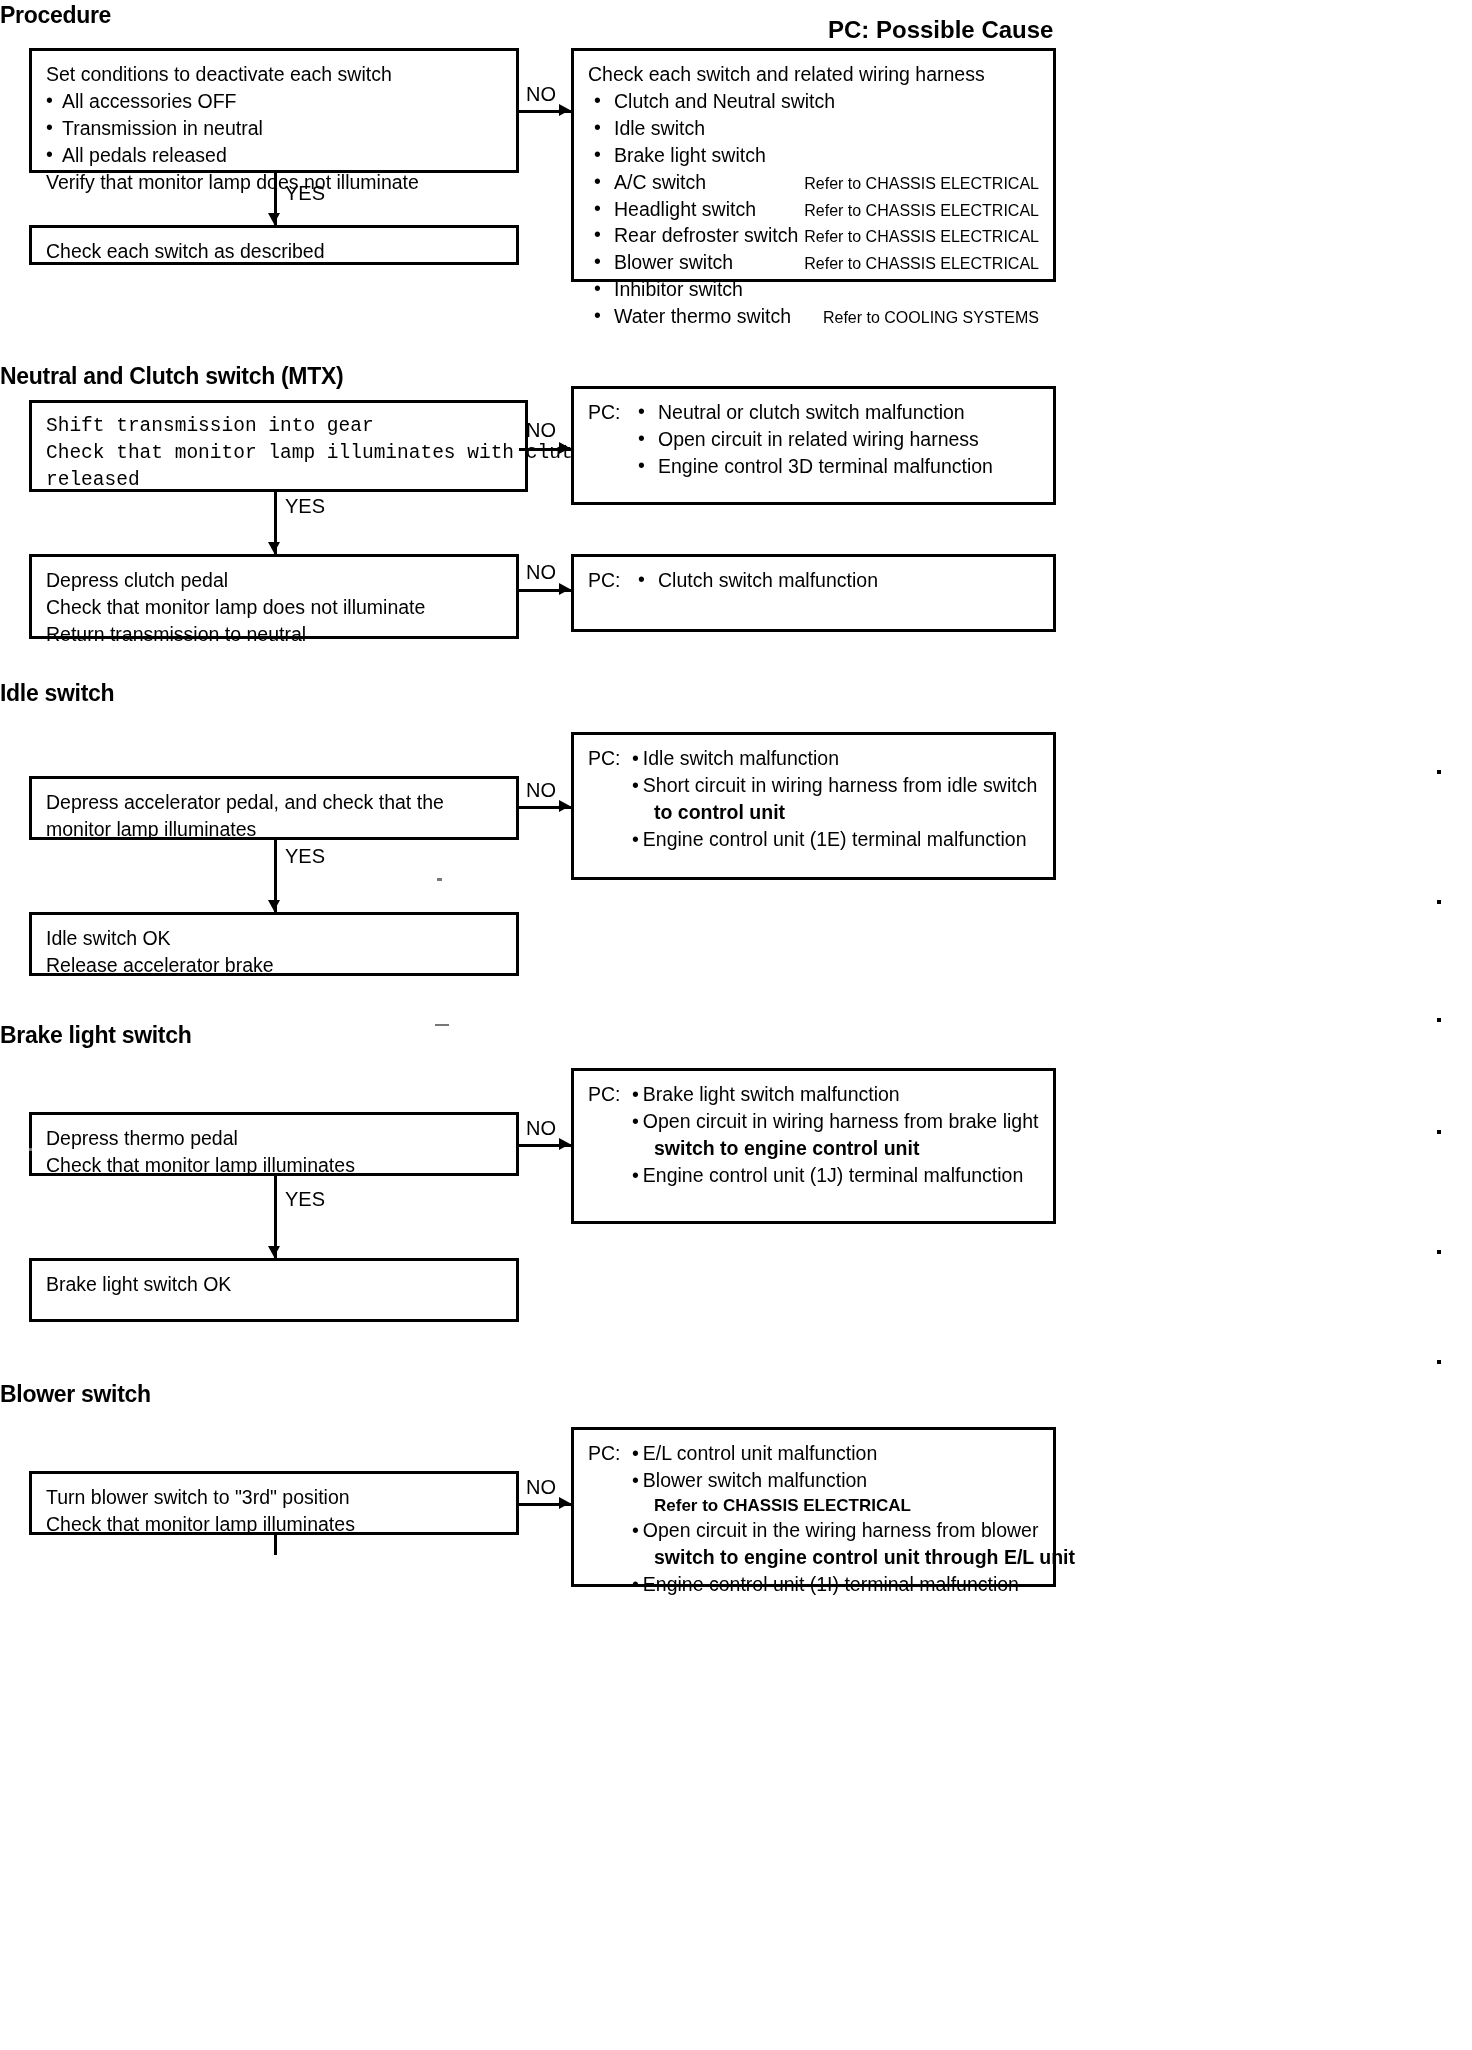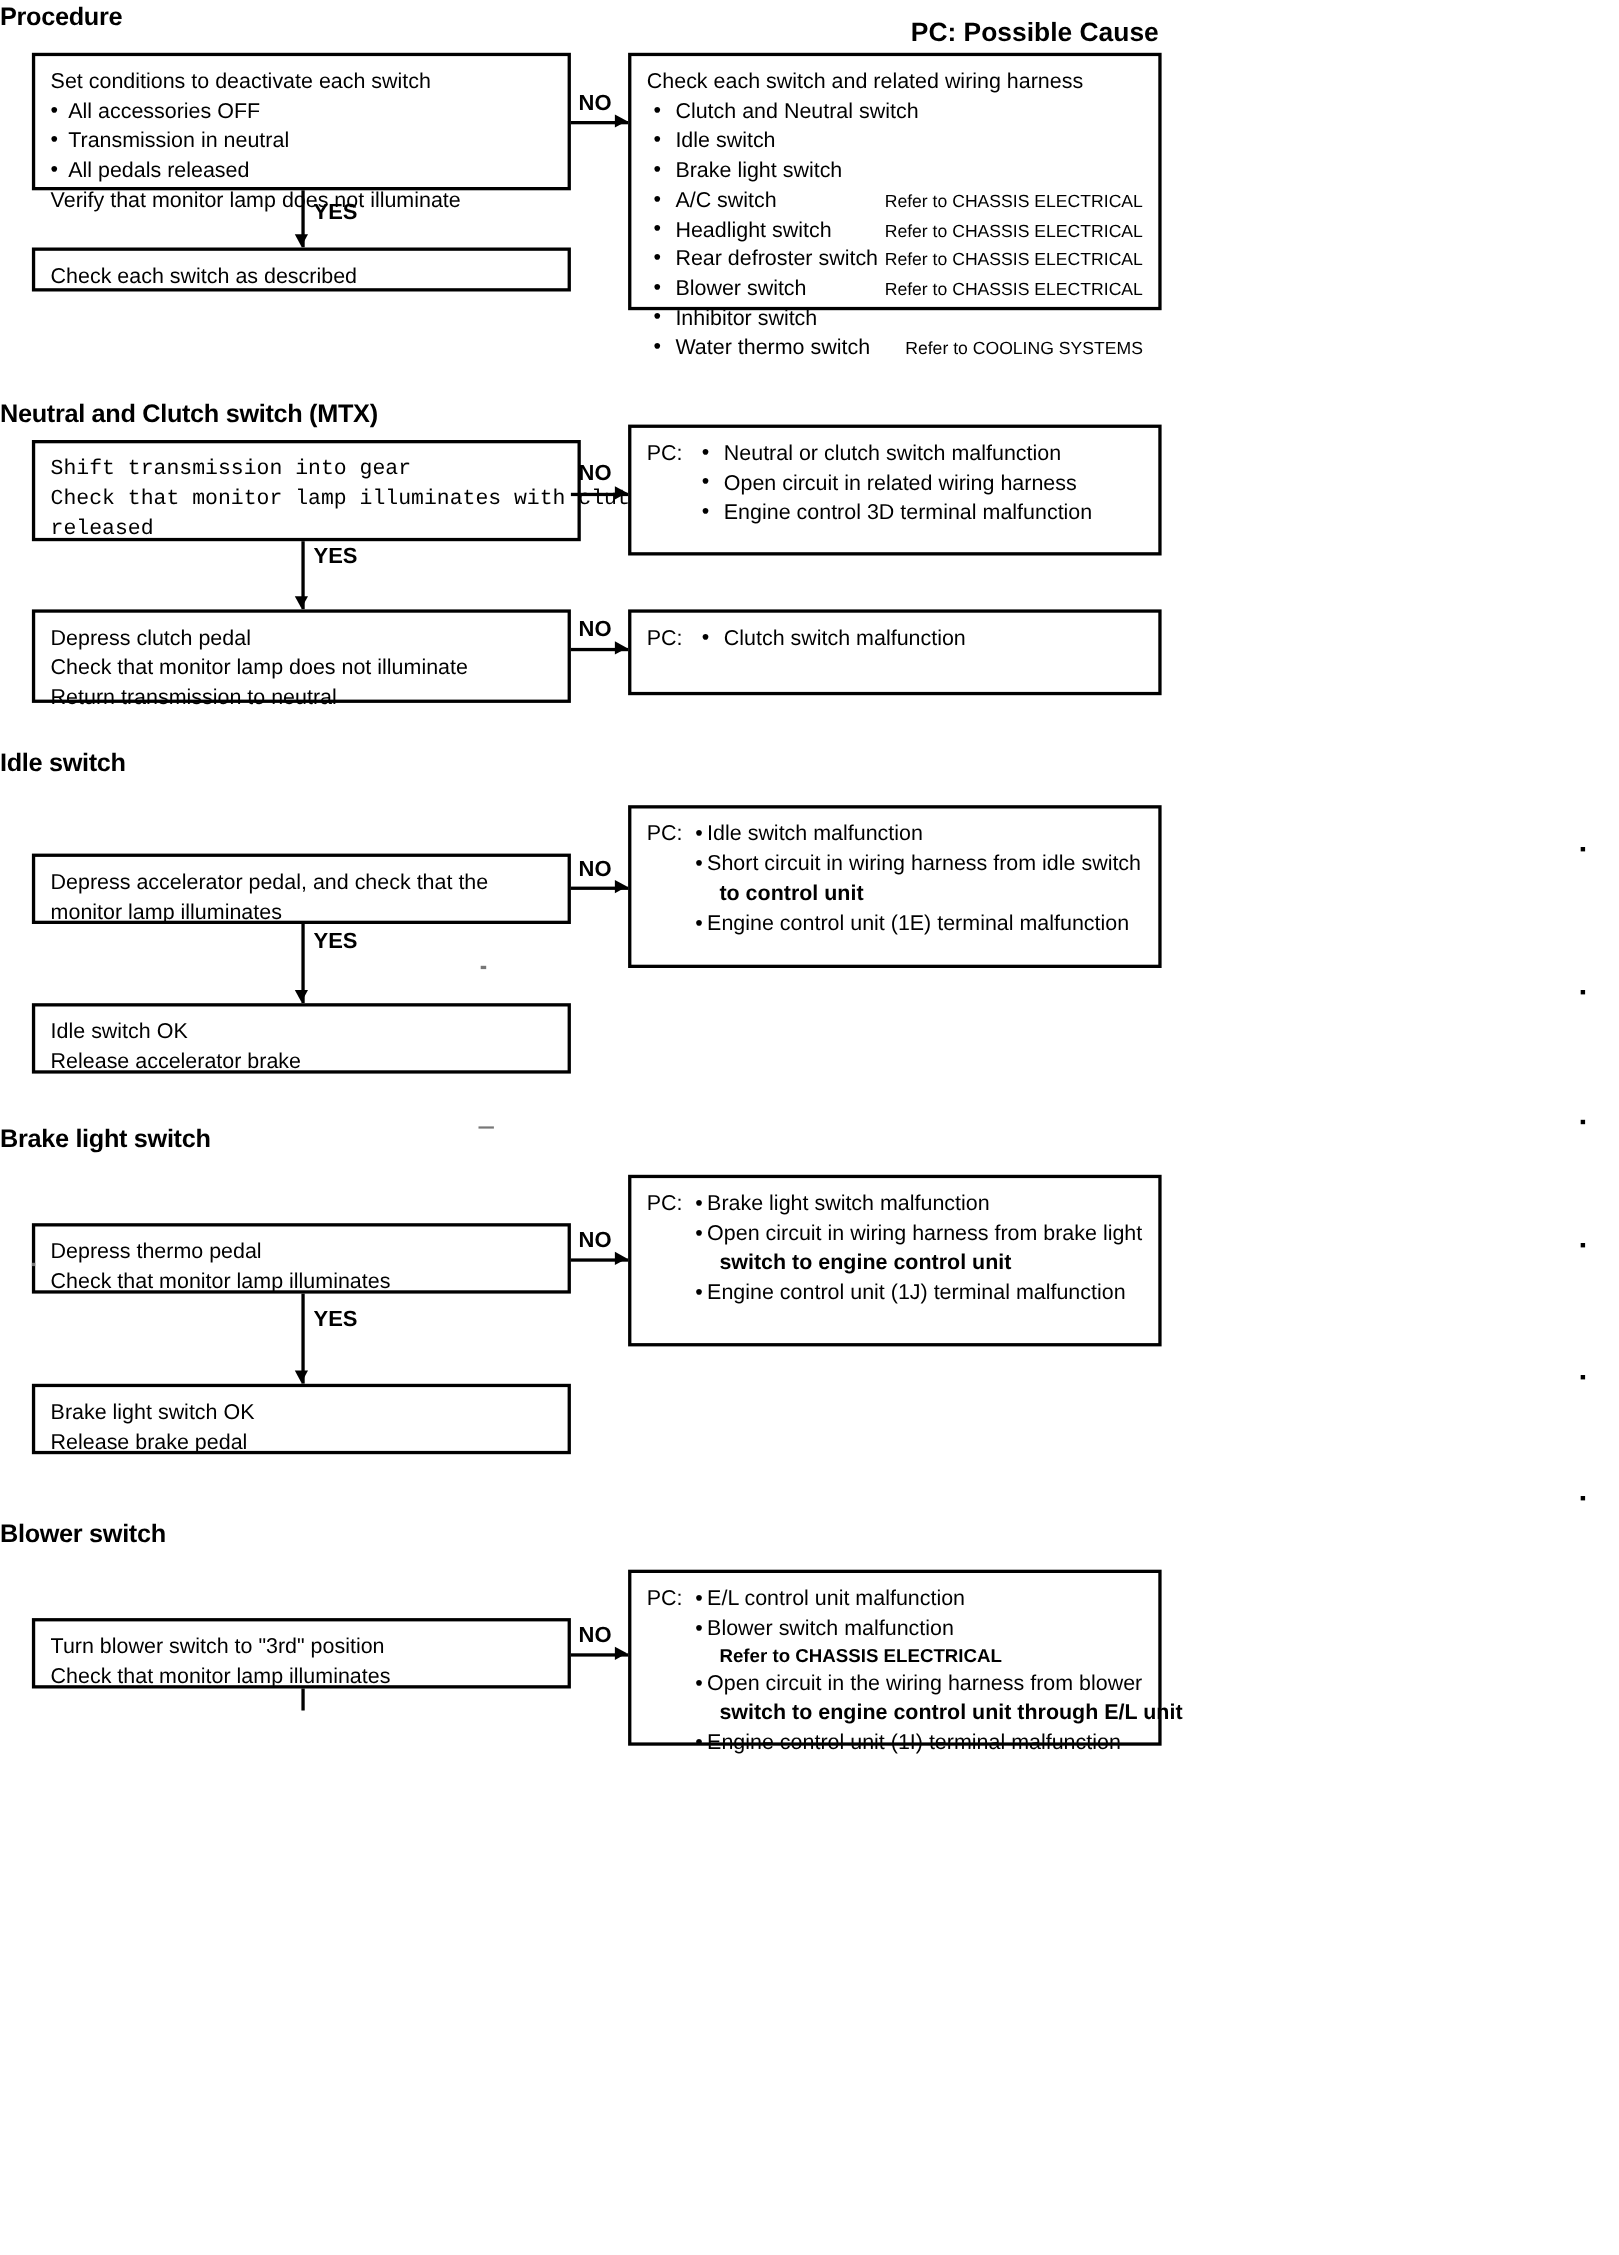--- a/index.html
+++ b/index.html
@@ -83,21 +83,21 @@
   }
   .arrow-right {
     position: absolute;
     width: 0; height: 0;
     border-top: 6px solid transparent;
     border-bottom: 6px solid transparent;
     border-left: 11px solid #000;
   }
   .flowlabel {
     position: absolute;
-    font-weight: bold;
+    font-weight: normal;
     font-size: 20px;
     white-space: nowrap;
   }
   .margin-tick {
     position: absolute;
     width: 4px; height: 4px;
     background: #000;
   }
   .speck { position: absolute; background: #777; }
 </style>
@@ -276,21 +276,20 @@
   <div class="hline" style="left:519px; top:1144px; width:52px;"></div>
   <div class="arrow-right" style="left:559px; top:1138px;"></div>
   <div class="flowlabel" style="left:526px; top:1117px;">NO</div>
 
   <div class="vline" style="left:274px; top:1176px; height:82px;"></div>
   <div class="arrow-down" style="left:268px; top:1246px;"></div>
   <div class="flowlabel" style="left:285px; top:1188px;">YES</div>
 
   <div class="box" style="left:29px; top:1258px; width:490px; height:64px;">
     <div class="ln">Brake light switch OK</div>
-    <div class="ln">Release brake pedal</div>
   </div>
 
   <div class="section-title" style="left:0px; top:1381px;">Blower switch</div>
 
   <div class="box" style="left:571px; top:1427px; width:485px; height:160px;">
     <div class="pcwrap">
       <span class="pclab">PC:</span>
       <span class="pcbody">
         <div class="dotline">E/L control unit malfunction</div>
         <div class="dotline">Blower switch malfunction</div>

